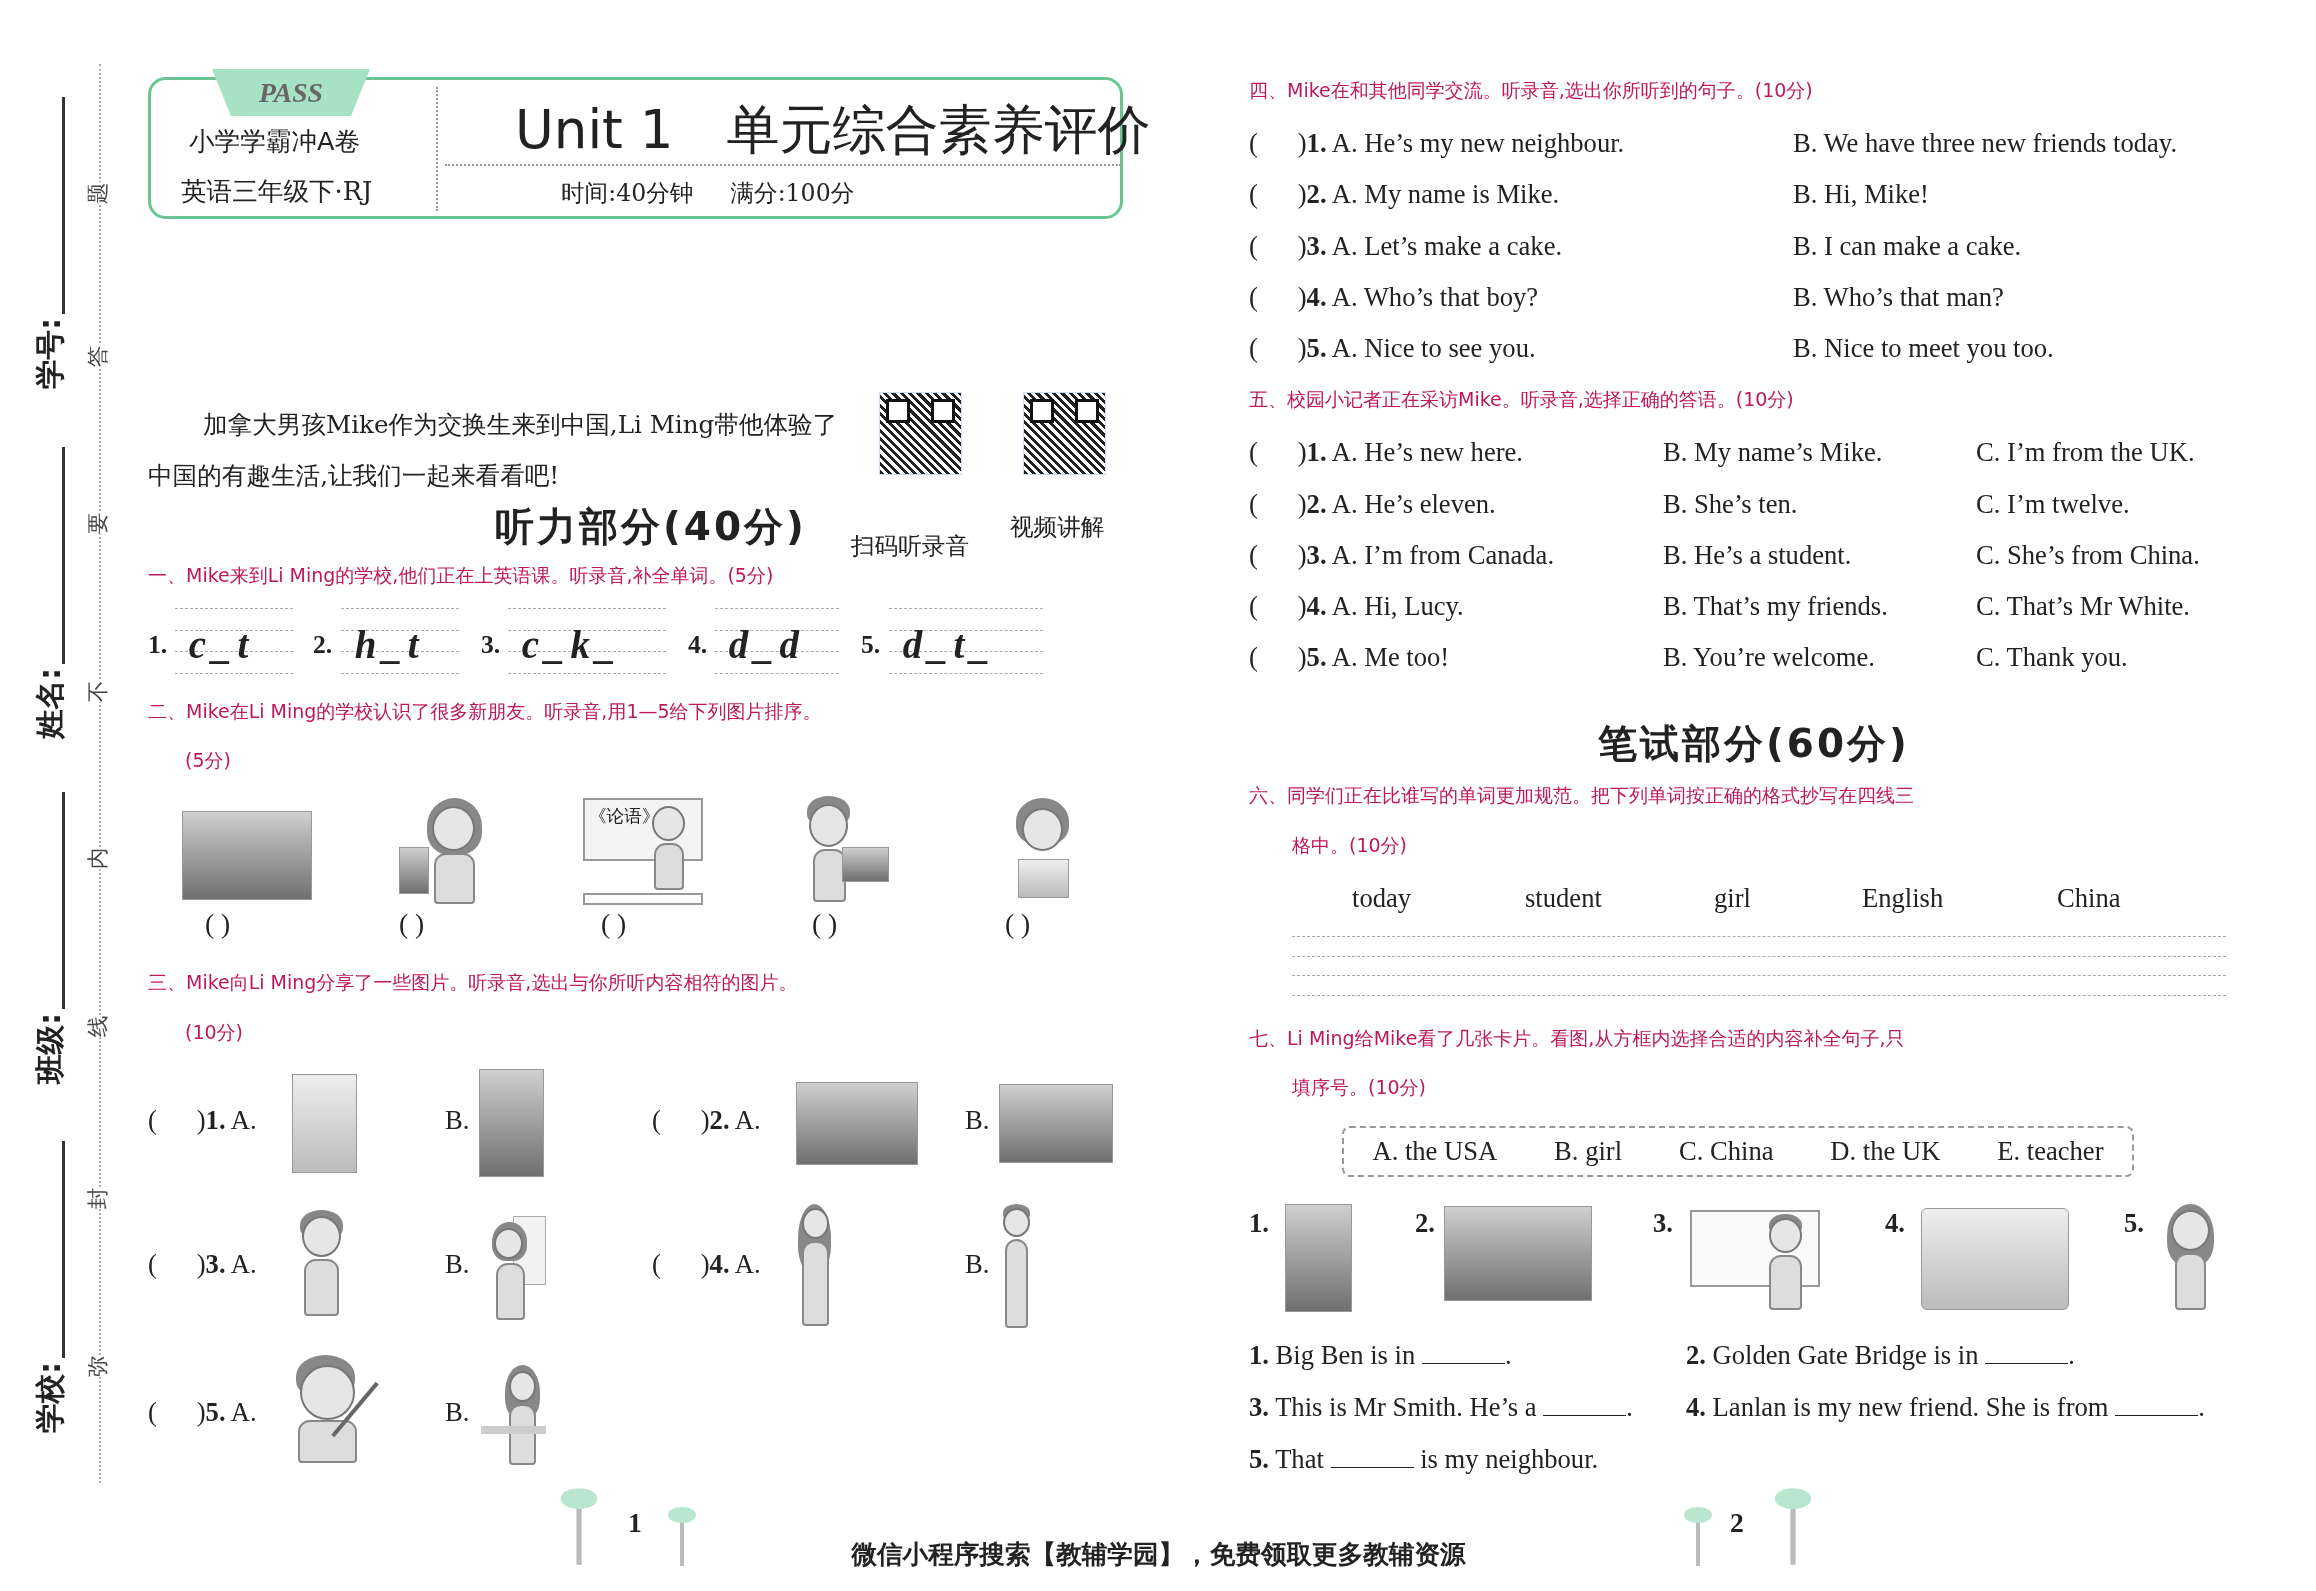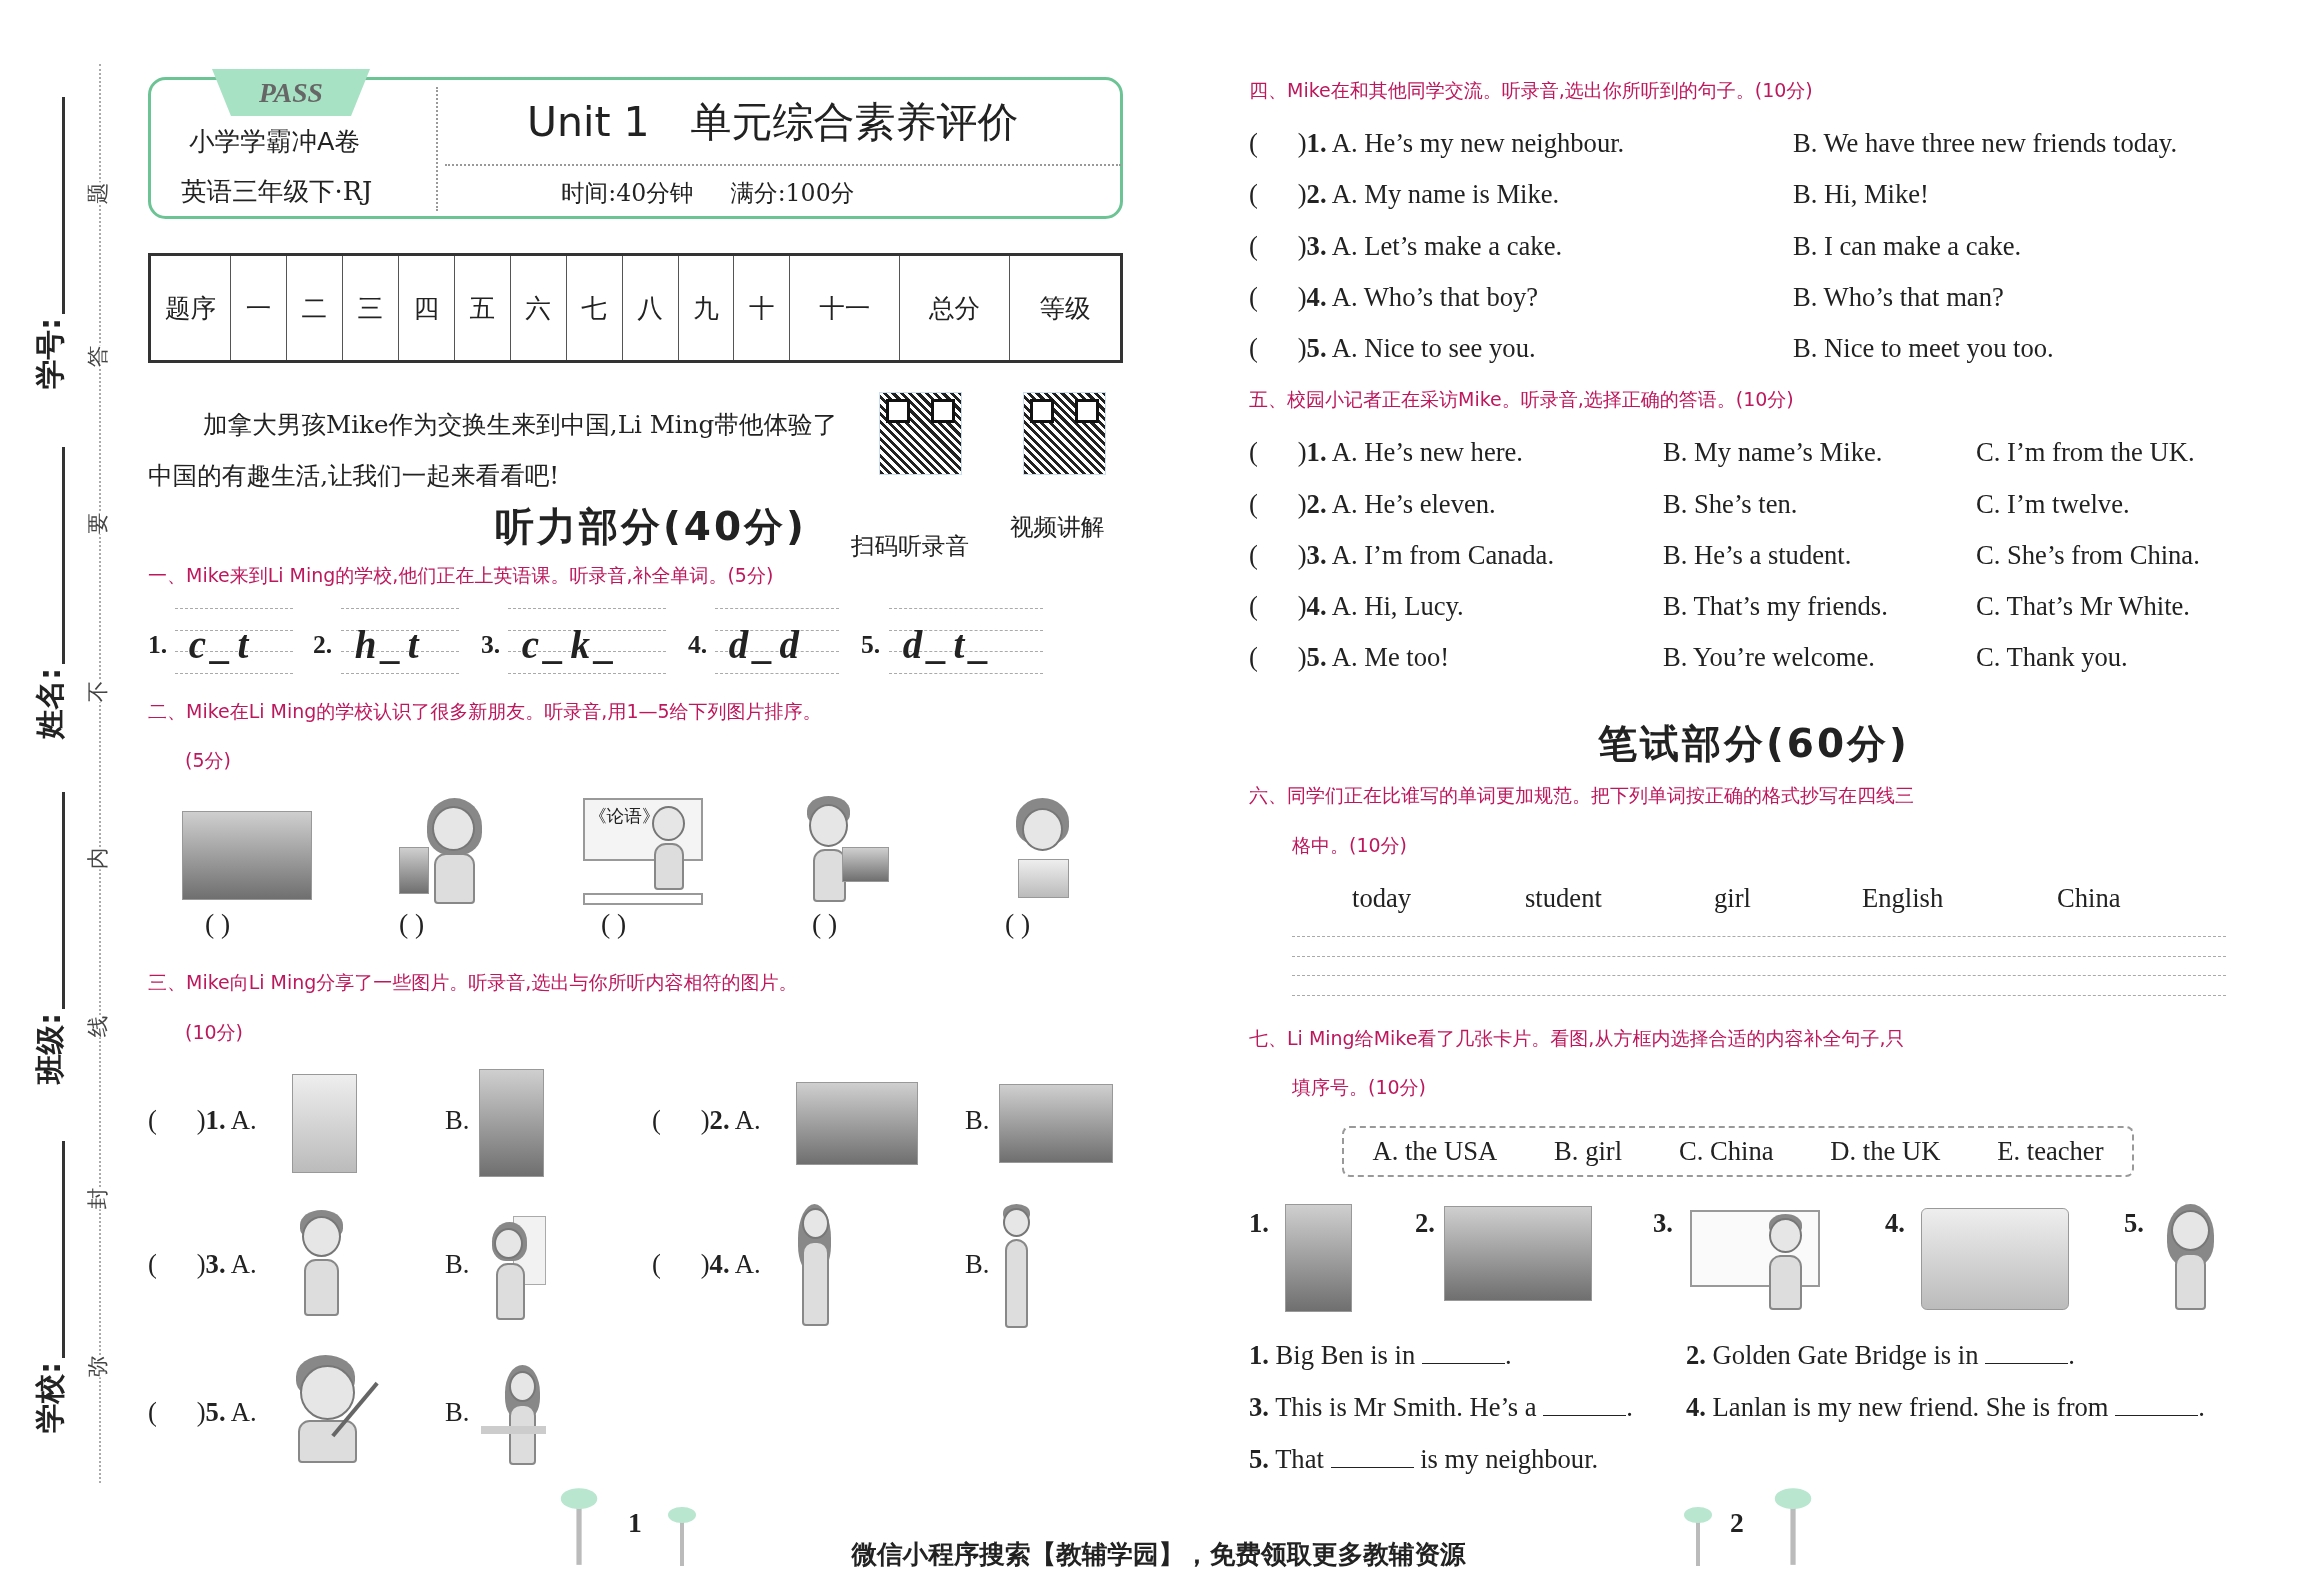--- a/index.html
+++ b/index.html
@@ -12,21 +12,21 @@
   .margin-field { position: absolute; left: 29.6px; display: flex; align-items: center; transform-origin: left top; transform: rotate(-90deg); }
   .margin-field .lbl { font-size: 29.6px; font-weight: bold; }
   .margin-field .ln { width: 217px; border-bottom: 3px solid #333; height: 29.6px; margin-left: 3.9px; }
 
   
   .header-box { position: absolute; left: 148px; top: 77px; width: 975px; height: 142px; border: 3.9px solid #6cc495; border-radius: 17.7px; }
   .pass-tab { position: absolute; left: 212px; top: 69px; width: 158px; height: 47px; background: #a8e2c4; clip-path: polygon(0 0, 100% 0, 88% 100%, 12% 100%); display:flex; align-items:center; justify-content:center; font-family: "Liberation Serif", serif; font-style: italic; font-weight: bold; font-size: 27.6px; color: #666; }
   .hdr-sub1 { position: absolute; left: 189px; top: 124px; font-size: 25.6px; }
   .hdr-sub2 { position: absolute; left: 181px; top: 174px; font-size: 25.6px; font-family: "DejaVu Serif", serif; }
   .hdr-sep { position: absolute; left: 436px; top: 87px; height: 124px; border-left: 2px dotted #999; }
-  .hdr-title { position: absolute; left: 527px; top: 95px; font-size: 41px; }
+  .hdr-title { position: absolute; left: 515px; top: 95px; font-size: 53px; }
   .hdr-dots { position: absolute; left: 445px; top: 164px; width: 676px; border-top: 2px dotted #999; }
   .hdr-meta { position: absolute; left: 561px; top: 177px; font-size: 23.6px; font-family: "DejaVu Serif", serif; word-spacing: 29.6px; }
 
   
   table.score { position: absolute; left: 148px; top: 253px; width: 975px; height: 110px; border-collapse: collapse; border: 3px solid #333; }
   table.score td { border: 1px solid #555; text-align: center; font-size: 25.6px; font-family: "DejaVu Serif", serif; }
   table.score td.rowh { font-family: "DejaVu Sans", sans-serif; width: 81px; font-size: 25.6px; }
 
   .intro { position: absolute; left: 148px; top: 399px; width: 709px; font-size: 24.6px; line-height: 51px; font-family: "DejaVu Serif", serif; text-indent: 55px; }
   .qr { position: absolute; width: 83px; height: 83px; border: 1px solid #cde; background:
@@ -104,36 +104,20 @@
 <div class="hdr-sep"></div>
 <div class="hdr-title">Unit 1　单元综合素养评价</div>
 <div class="hdr-dots"></div>
 <div class="hdr-meta">
   <span>时间:40分钟</span>
   <span>满分:100分</span>
 </div>
 
 <table class="score">
   <tbody>
-      <tr>
-    <td class="rowh">题序</td>
-    <td>一</td>
-    <td>二</td>
-    <td>三</td>
-    <td>四</td>
-    <td>五</td>
-    <td>六</td>
-    <td>七</td>
-    <td>八</td>
-    <td>九</td>
-    <td>十</td>
-    <td>十一</td>
-    <td>总分</td>
-    <td>等级</td>
-  </tr>
 </tbody>
   </table>
 
 <div class="intro">加拿大男孩Mike作为交换生来到中国,Li Ming带他体验了中国的有趣生活,让我们一起来看看吧!</div>
 <div class="qr" style="left:879px; top:392px"></div>
 <div class="qr" style="left:1023px; top:392px"></div>
 <div class="qr-cap" style="left:851px; top:485px">扫码听录音</div>
 <div class="qr-cap" style="left:1010px; top:466px">视频讲解</div>
 
 <div class="section-title" style="left:495px; top:500px">听力部分(40分)</div>

